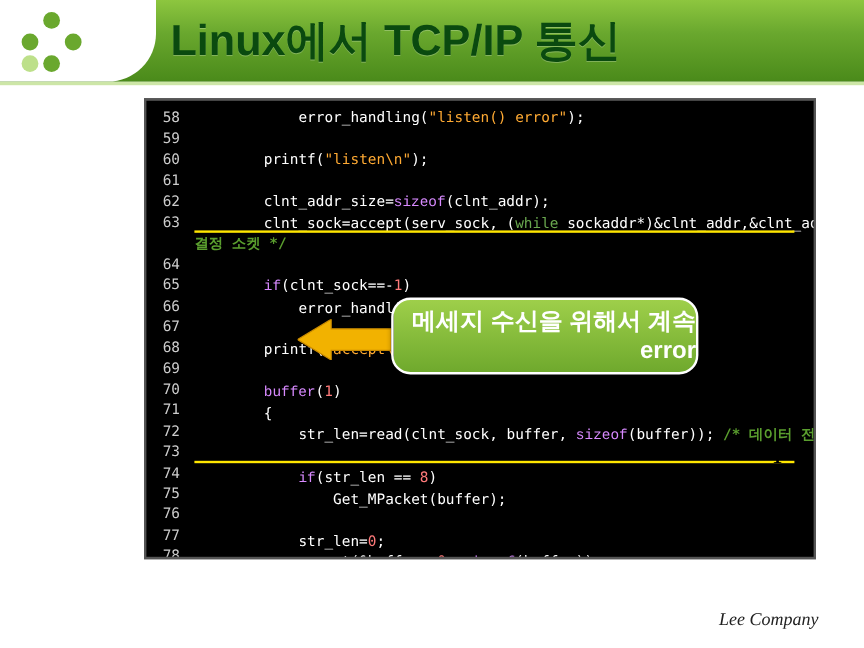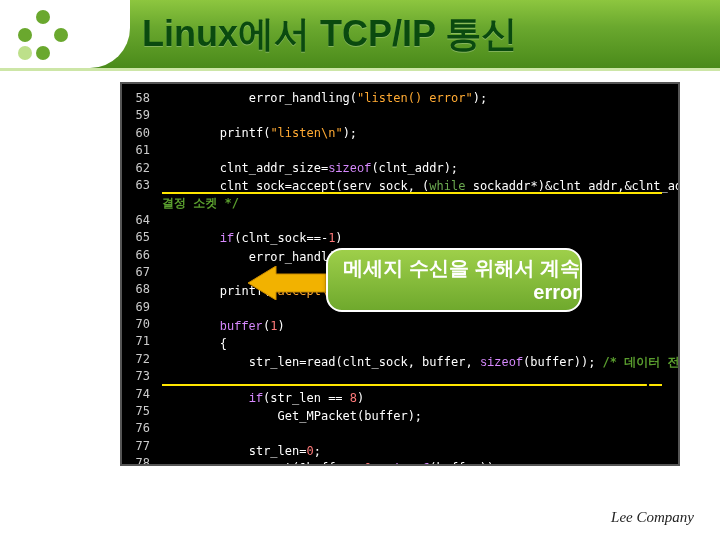--- a/index.html
+++ b/index.html
@@ -113,21 +113,21 @@
   .cursor {
     position:absolute;
     left:644px; top:366px;
     font-family: serif;
     font-size: 24px;
     color:#000;
   }
   
   .footer {
     position: absolute;
-    right: 26px;
+    right: 38px;
     bottom: 14px;
     font-size: 15px;
     color: #222;
     font-style: italic;
     font-family: "Times New Roman", serif;
     text-align: center;
   }
 </style>
 </head>
 <body>

